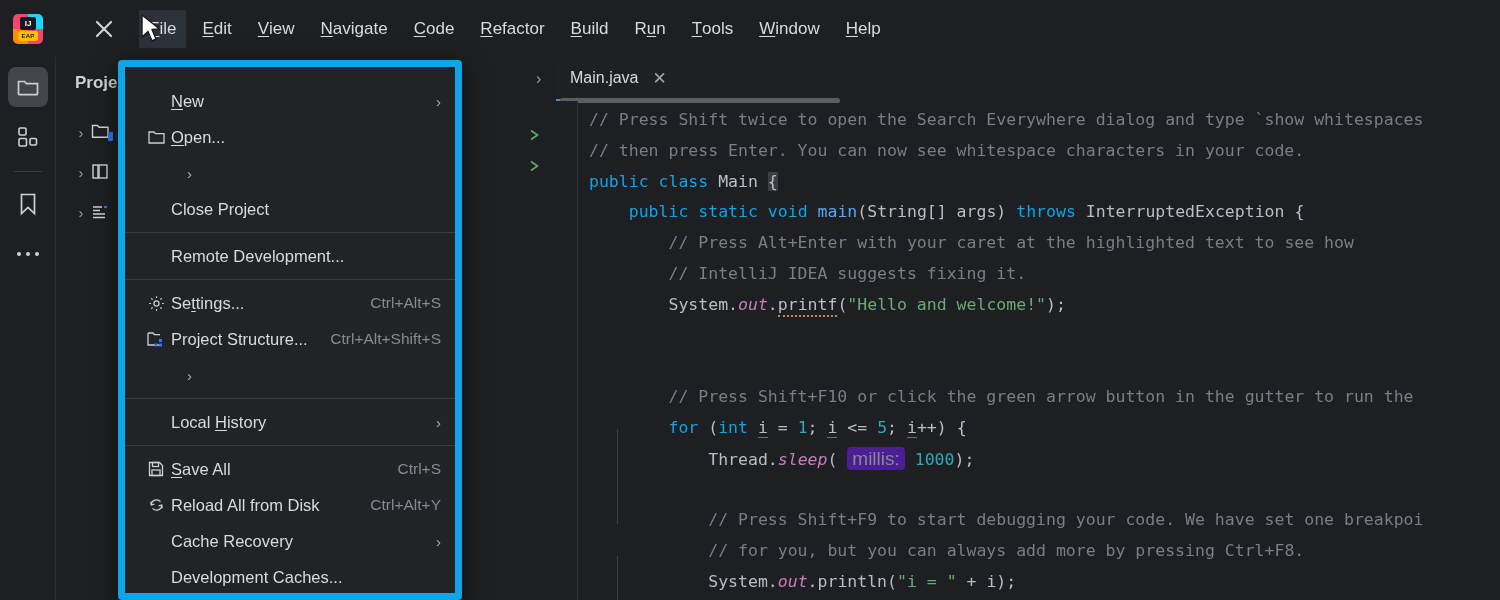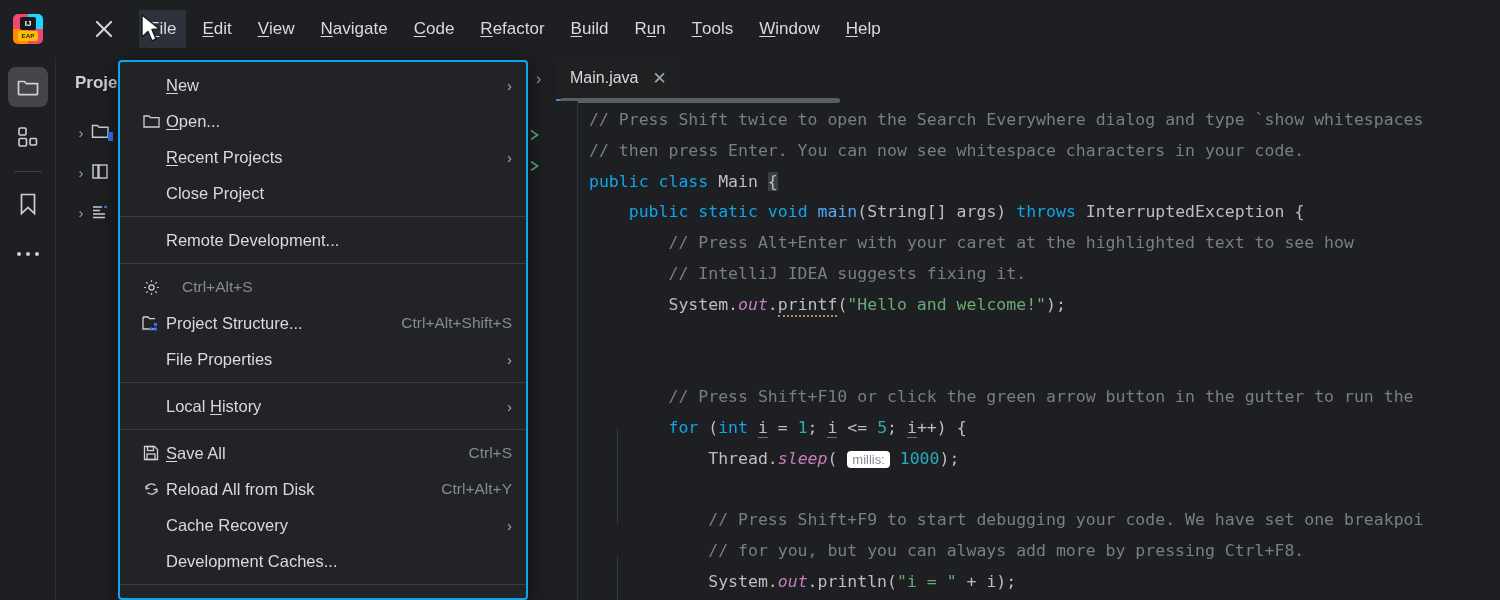--- a/index.html
+++ b/index.html
@@ -110,31 +110,31 @@
   .kw   { color: #0ea5e9; }
   .str  { color: #6aab73; }
   .num  { color: #2aacb8; }
   .fn   { color: #56a8f5; }
   .fld  { color: #c77dbb; font-style: italic; }
   .pl   { color: #bcbec4; }
   .brhl { background: #3a3f45; }
   .uline{ border-bottom: 1px solid #6e7175; }
   .wavy { border-bottom: 2px dotted #bd8b4d; padding-bottom:1px; }
   .hint {
-    background: #ffffff; color: #868a91; font-size: 13px; border-radius: 4px;
+    background: #4c1d95; color: #868a91; font-size: 19px; border-radius: 4px;
     padding: 1px 5px; font-family: "Liberation Sans", sans-serif;
   }
   .indentguide { position:absolute; width:1px; background:#3a3d42; }
 
   
   .popup {
-    position: absolute; left: 118px; top: 60px; width: 410px; height: 540px;
-    background: #222327; border: 2px solid #0ea5e9;
+    position: absolute; left: 118px; top: 60px; width: 344px; height: 540px;
+    background: #222327; border: 7px solid #0ea5e9;
     border-radius: 4px; box-shadow: 0 6px 22px rgba(0,0,0,.55);
-    padding: 5px 0; overflow: hidden;
+    padding: 16px 0; overflow: hidden;
   }
   .pitem {
     position: relative; height: 36px; display: flex; align-items: center;
     color: #d8dadd; font-size: 16.5px; cursor: default; padding: 0 14px 0 0;
   }
   .picon { width: 30px; margin-left: 16px; flex: 0 0 auto; display:flex; align-items:center; justify-content:center; }
   .plabel { flex: 1 1 auto; white-space: nowrap; }
   .plabel u { text-decoration: underline; text-underline-offset: 2px; }
   .pshort { color: #868a91; font-size: 15.5px; margin-left: 16px; white-space: nowrap; }
   .parrow { color: #a8abb0; font-size: 15px; margin-left: 16px; }
@@ -270,58 +270,57 @@
       <div class="pitem">
         <span class="picon">
           <svg width="17" height="15" viewBox="0 0 17 15" fill="none" stroke="#ced0d4" stroke-width="1.3">
             <path d="M1 2h5l1.4 1.6H16v9.4H1z"></path>
           </svg>
         </span>
         <span class="plabel"><u>O</u>pen...</span>
       </div>
       <div class="pitem">
         <span class="picon"></span>
-        <span class="plabel"><u>R</u>ecent Projects</span>
         <span class="parrow">›</span>
       </div>
       <div class="pitem">
         <span class="picon"></span>
         <span class="plabel">Close Project</span>
       </div>
       <div class="psep"></div>
       <div class="pitem">
         <span class="picon"></span>
         <span class="plabel">Remote Development...</span>
       </div>
       <div class="psep"></div>
       <div class="pitem">
         <span class="picon">
           <svg width="17" height="17" viewBox="0 0 18 18" fill="none" stroke="#ced0d4" stroke-width="1.3">
             <circle cx="9" cy="9" r="2.7"></circle>
             <path d="M9 1.2v2M9 14.8v2M1.2 9h2M14.8 9h2M3.5 3.5l1.4 1.4M13.1 13.1l1.4 1.4M14.5 3.5l-1.4 1.4M4.9 13.1l-1.4 1.4"></path>
           </svg>
         </span>
+        <span class="plabel">Se<u>t</u>tings...</span>
         <span class="pshort">Ctrl+Alt+S</span>
       </div>
       <div class="pitem">
         <span class="picon">
           <svg width="18" height="16" viewBox="0 0 18 16" fill="none" stroke="#ced0d4" stroke-width="1.3">
             <path d="M1 2h5l1.4 1.6H13"></path>
             <path d="M1 2v12h11"></path>
             <rect x="12" y="8" width="3" height="3" fill="#3573f0" stroke="none"></rect>
             <rect x="12" y="12.5" width="3" height="3" fill="#3573f0" stroke="none"></rect>
             <rect x="7.5" y="12.5" width="3" height="3" fill="#3573f0" stroke="none"></rect>
           </svg>
         </span>
         <span class="plabel">Project Structure...</span>
         <span class="pshort">Ctrl+Alt+Shift+S</span>
       </div>
       <div class="pitem">
         <span class="picon"></span>
-        <span class="plabel">File Properties</span>
         <span class="parrow">›</span>
       </div>
       <div class="psep"></div>
       <div class="pitem">
         <span class="picon"></span>
         <span class="plabel">Local <u>H</u>istory</span>
         <span class="parrow">›</span>
       </div>
       <div class="psep"></div>
       <div class="pitem">

